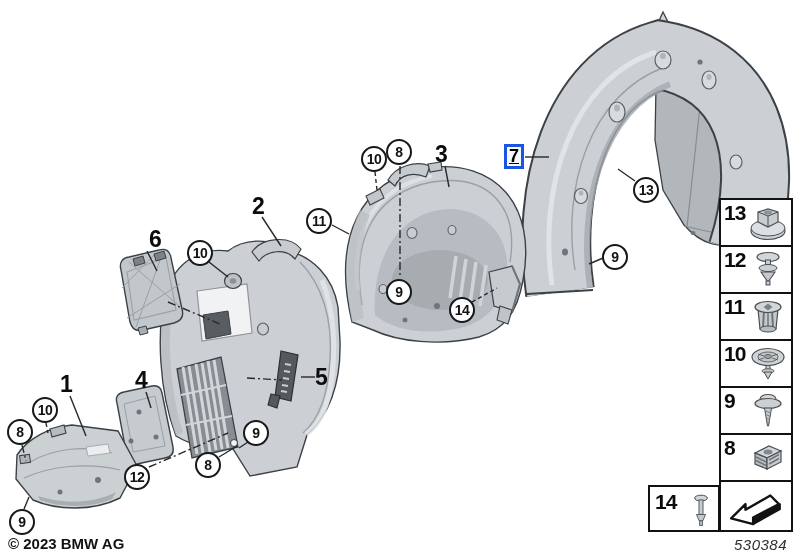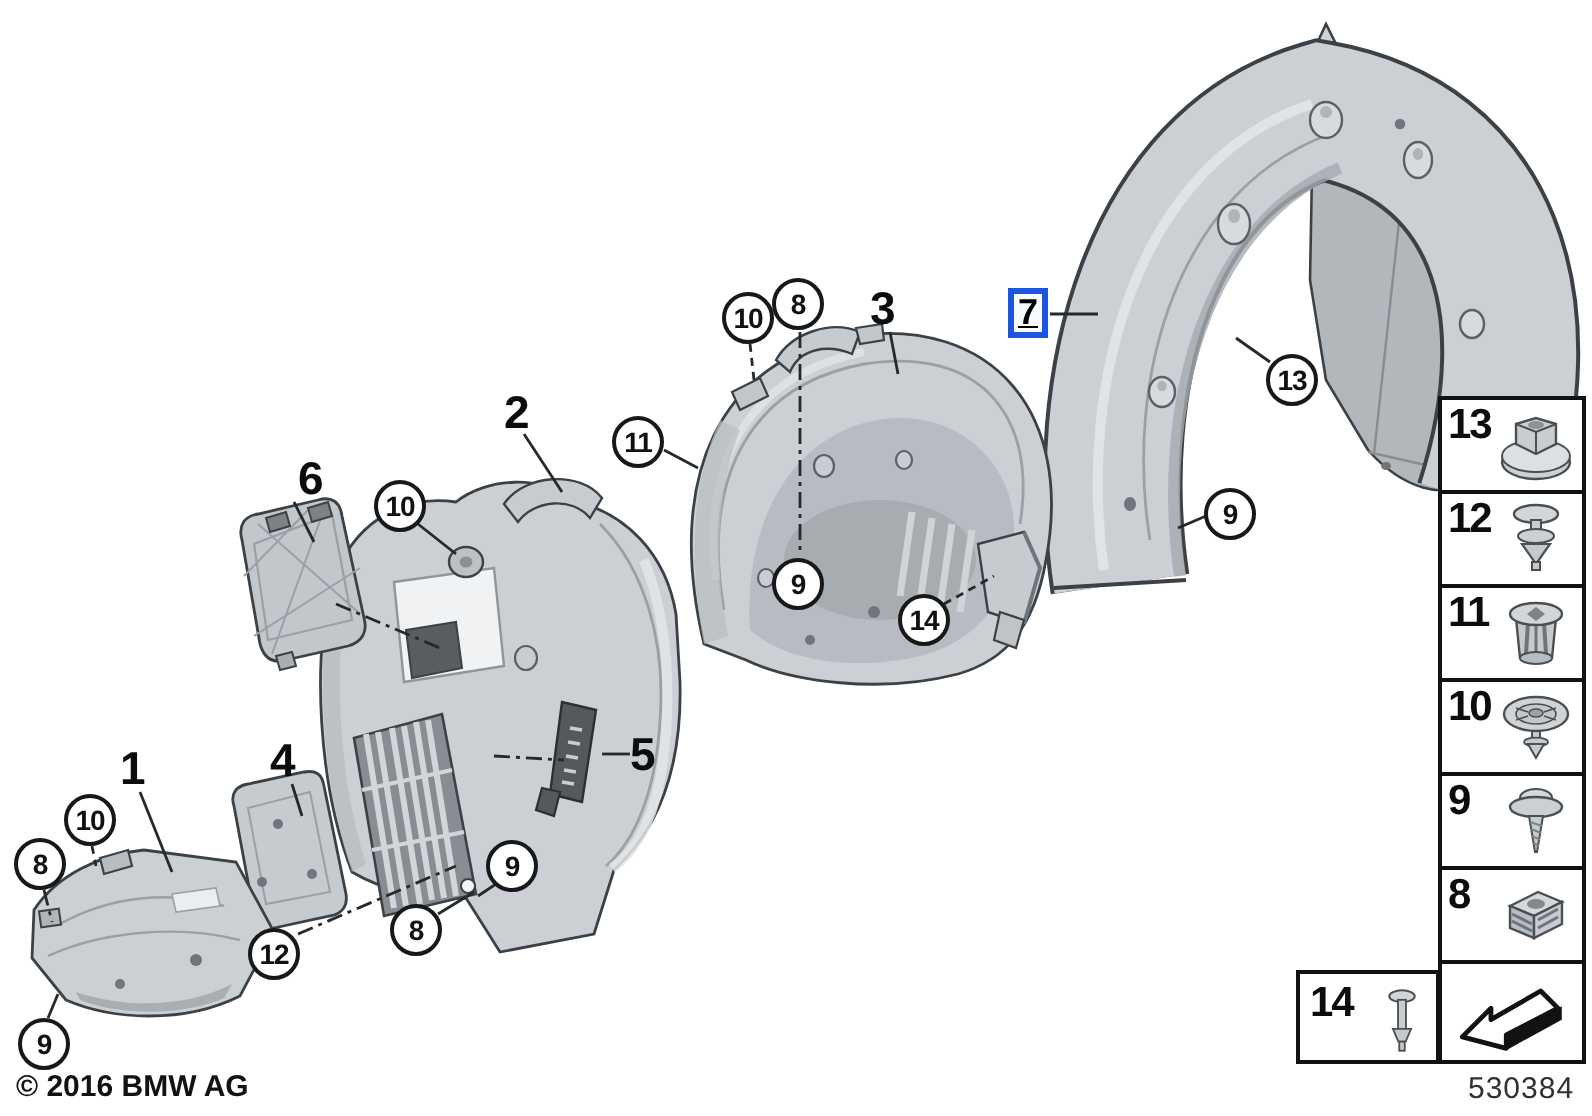--- a/index.html
+++ b/index.html
@@ -19,21 +19,21 @@
           border:2px solid #101214;background:#fff;z-index:5;}
   .legend-cell{position:relative;height:47px;box-sizing:border-box;border-bottom:2px solid #101214;background:#fff;}
   .legend-cell.arrow{height:48px;border-bottom:none;}
   .legend-cell:nth-child(7){border-bottom:none;}
   .legend-num{position:absolute;left:3px;top:1px;font-size:21px;font-weight:700;
               color:#0b0c0d;letter-spacing:-1px;line-height:1.1;}
   .legend-icon{position:absolute;right:0;top:50%;transform:translateY(-50%);}
   .cell14{position:absolute;left:648px;top:485px;width:72px;height:47px;box-sizing:border-box;
           border:2px solid #101214;background:#fff;z-index:4;}
   .copyright{position:absolute;left:8px;top:535px;font-size:15px;font-weight:700;color:#101214;z-index:6;}
-  .drawno{position:absolute;left:734px;top:536px;font-size:15px;color:#2e3032;z-index:6;letter-spacing:0.5px;}
+  .drawno{position:absolute;left:734px;top:536px;font-size:15px;color:#2e3032;z-index:6;letter-spacing:0.5px;font-style:italic;}
   :root{--accent:#1b55e0;}
 </style>
 </head>
 <body>
 
 <div class="stage">
 
   <svg class="artwork" width="796" height="558" viewBox="0 0 796 558">
 
     <g>
@@ -270,15 +270,15 @@
   <div class="cell14">
     <span class="legend-num" style="left:5px;top:3px;">14</span>
     <svg style="position:absolute;left:36px;top:2px;" width="30" height="40" viewBox="0 0 30 44">
       <ellipse cx="15" cy="10" rx="7" ry="3.2" fill="#d2d6d9" stroke="#4a4f53" stroke-width="1.1"></ellipse>
       <rect x="12.8" y="12" width="4.4" height="16" fill="#c9cdd0" stroke="#4a4f53" stroke-width="1"></rect>
       <polygon points="10,28 20,28 17,35 13,35" fill="#c5c9cd" stroke="#4a4f53" stroke-width="1"></polygon>
       <rect x="13.5" y="35" width="3" height="5" fill="#c5c9cd" stroke="#4a4f53" stroke-width="1"></rect>
     </svg>
   </div>
 
-  <div class="copyright">© 2016 BMW AG</div>
+  <div class="copyright">© 2023 BMW AG</div>
   <div class="drawno">530384</div>
 </div>
 
 </body></html>

